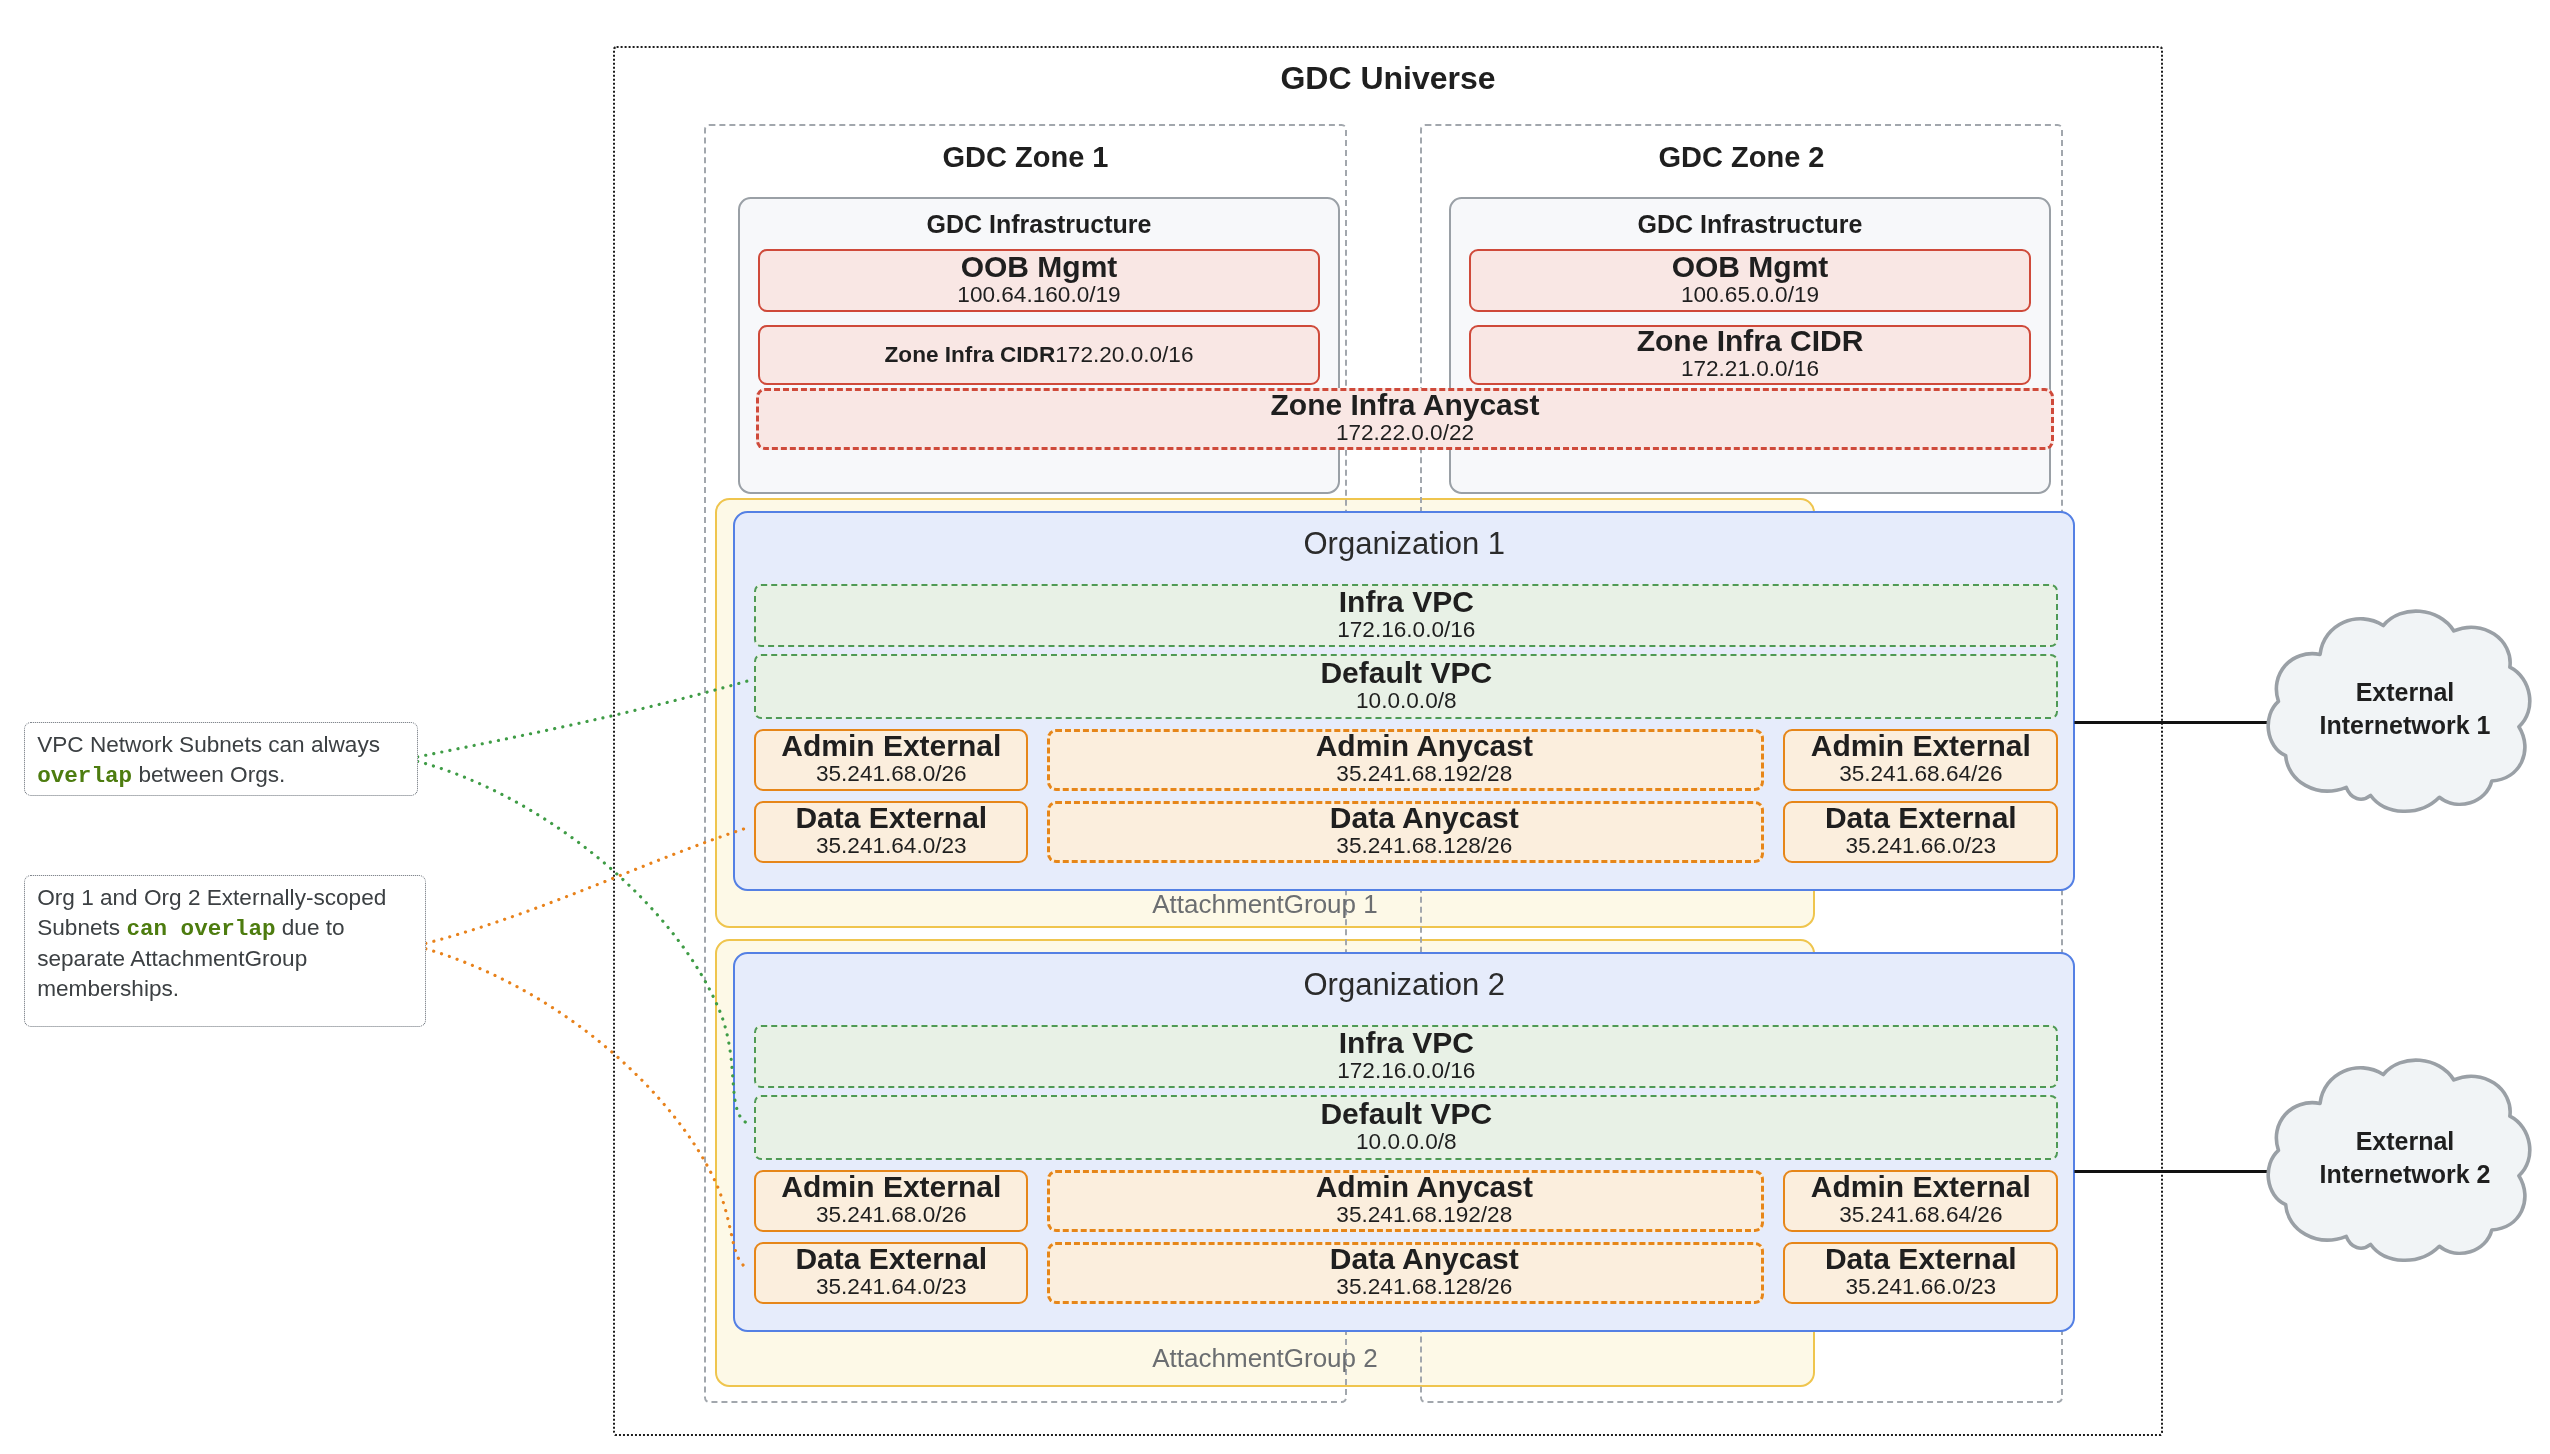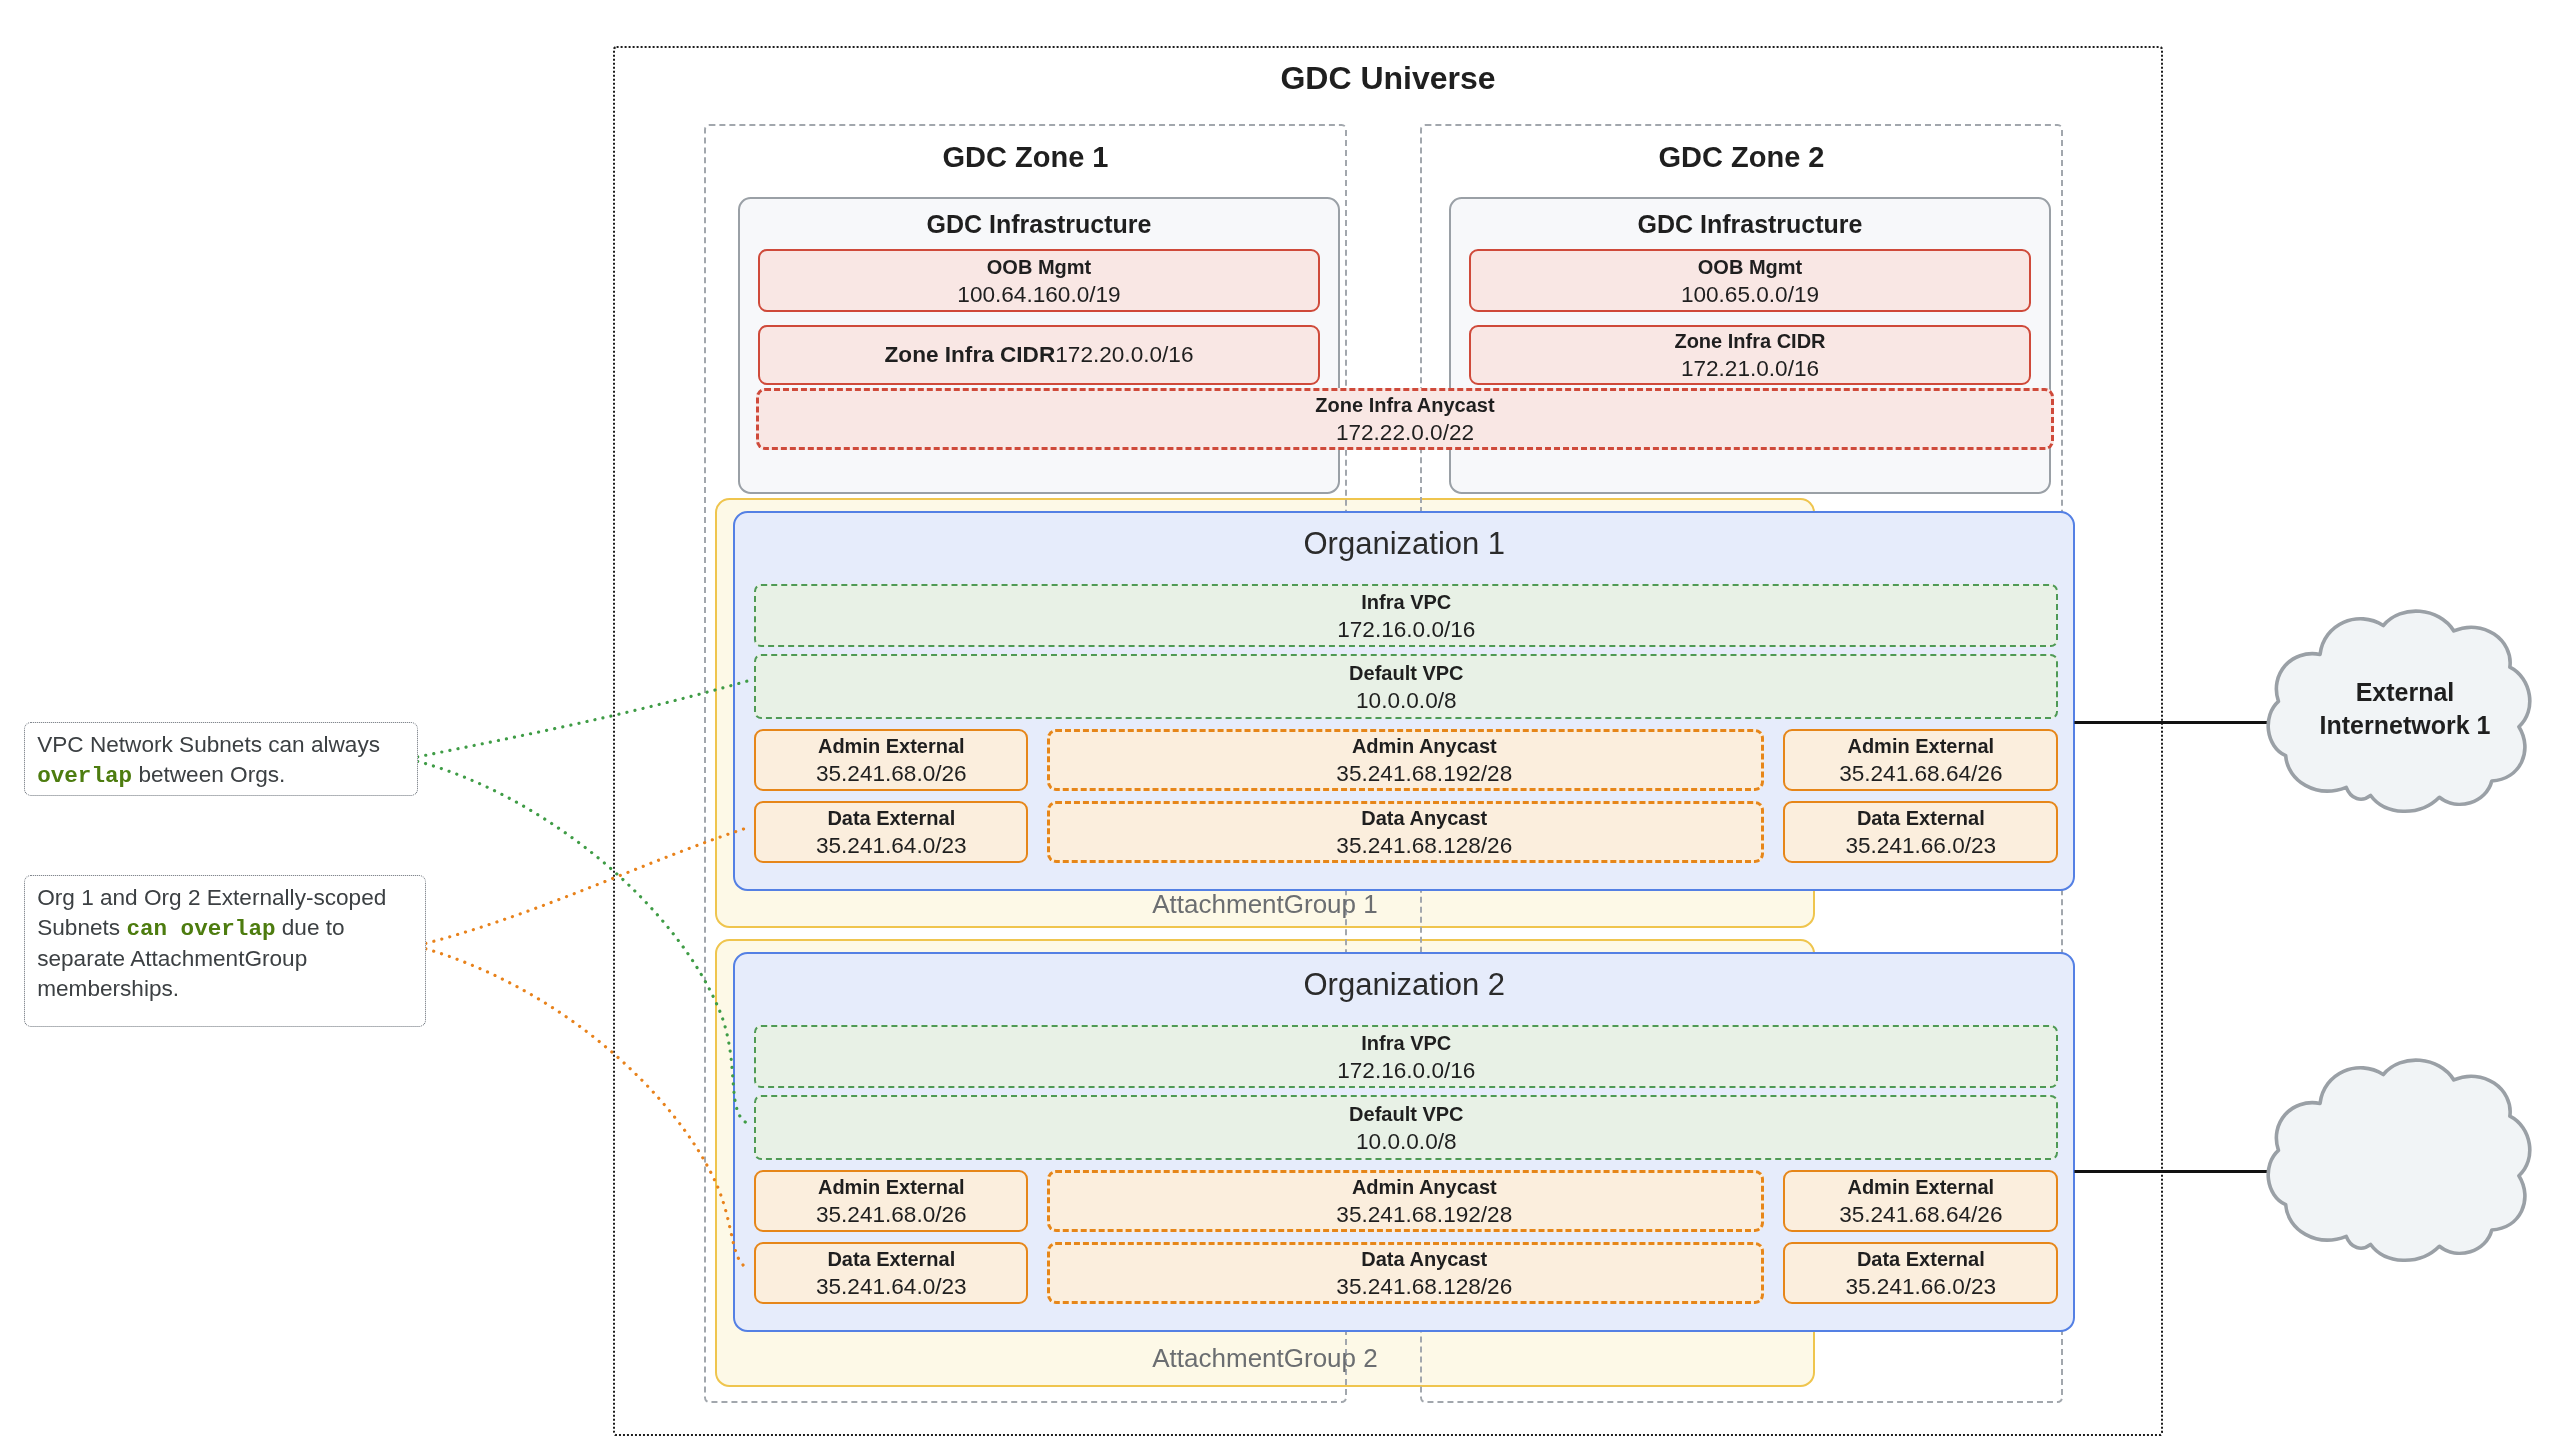--- a/index.html
+++ b/index.html
@@ -30,21 +30,21 @@
   .org-title{position:absolute;left:0;top:12.7px;width:100%;text-align:center;font-size:31px;font-weight:400;color:#2b2b2b;}
   .greenbox{left:19px;width:1304px;background:#e8f1e6;border:2.7px dashed #4f9a55;border-radius:7.2px;}
   .vpc-infra{top:71px;height:63px;} .vpc-default{top:141px;height:65px;}
   .subnet{height:62px;background:#fbeedd;border-radius:9px;}
   .sn-solid{border:2.7px solid #e68619;} .sn-dashed{border:3.2px dashed #e68619;}
   .r1{top:216px;} .r2{top:288px;}
   .c1{left:19px;width:274px;} .c2{left:312px;width:717px;padding-left:37px;} .c3{left:1048px;width:275px;}
 
   
   .t2{display:flex;flex-direction:column;justify-content:center;text-align:center;}
-  .t2 .lbl{font-weight:bold;font-size:20px;line-height:28px;}
+  .t2 .lbl{font-weight:bold;font-size:30px;line-height:28px;}
   .t2 .cidr{font-size:22.6px;line-height:28px;}
   .t1{display:flex;align-items:center;justify-content:center;text-align:center;}
   .t1 .lbl{font-weight:bold;font-size:22.6px;}
   .t1 .cidr{font-size:22.6px;margin-left:0;}
 
   
   .note{background:#ffffff;border:1.8px dotted #646b74;border-radius:7.2px;padding:7.2px 12.7px;font-size:22.6px;line-height:30px;color:#3c4043;z-index:6;}
   .note1{left:23.5px;top:722px;width:394px;height:74px;}
   .note2{left:23.5px;top:875px;width:402px;height:152px;}
   .note b{color:#4d7c0f;font-family:Liberation Mono, monospace;}
@@ -197,16 +197,17 @@
   <div class="abs cloud cloud1">
     <svg viewBox="0 0 320 250" width="290" height="226">
       <path d="M 95 205 C 62 218 30 198 28 170 C 6 160 2 126 20 110 C 10 80 34 52 66 58 C 70 24 108 8 136 26 C 156 2 198 6 214 32 C 246 18 280 42 276 72 C 300 84 306 120 286 138 C 302 164 288 196 256 198 C 250 222 218 232 198 216 C 176 238 138 236 122 214 C 112 222 100 218 95 205 Z" fill="#f1f4f6" stroke="#9aa0a6" stroke-width="4" stroke-linejoin="round"></path>
     </svg>
     <div class="cloud-label">External Internetwork 1</div>
   </div>
   <div class="abs cloud cloud2">
     <svg viewBox="0 0 320 250" width="290" height="226">
       <path d="M 95 205 C 62 218 30 198 28 170 C 6 160 2 126 20 110 C 10 80 34 52 66 58 C 70 24 108 8 136 26 C 156 2 198 6 214 32 C 246 18 280 42 276 72 C 300 84 306 120 286 138 C 302 164 288 196 256 198 C 250 222 218 232 198 216 C 176 238 138 236 122 214 C 112 222 100 218 95 205 Z" fill="#f1f4f6" stroke="#9aa0a6" stroke-width="4" stroke-linejoin="round"></path>
     </svg>
+    <div class="cloud-label">External Internetwork 2</div>
   </div>
 
 </div>
 
 
 </body></html>

